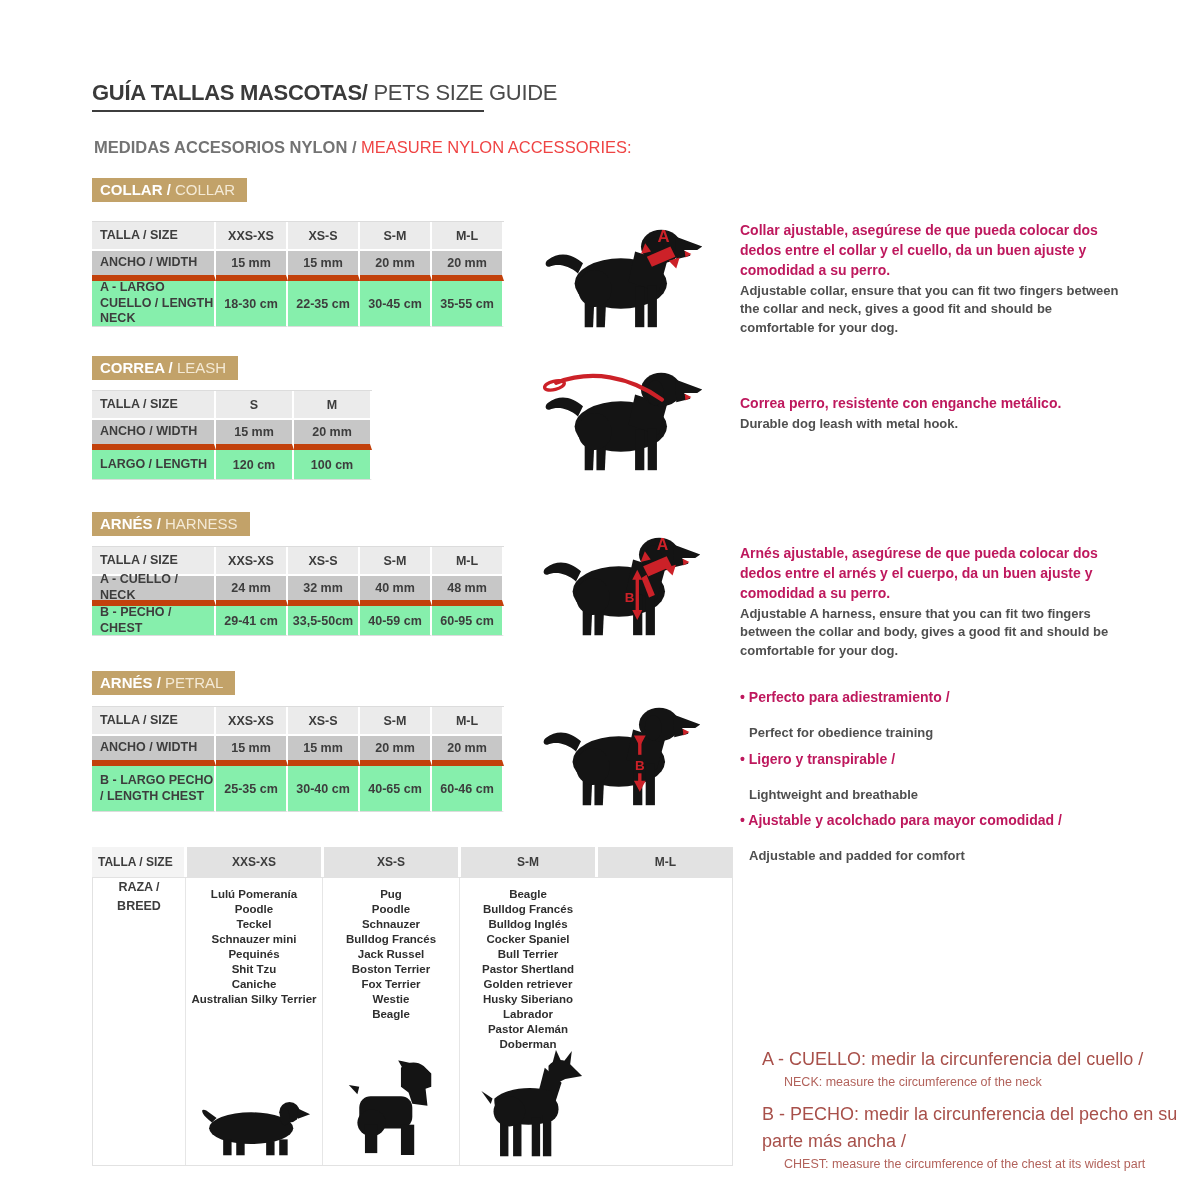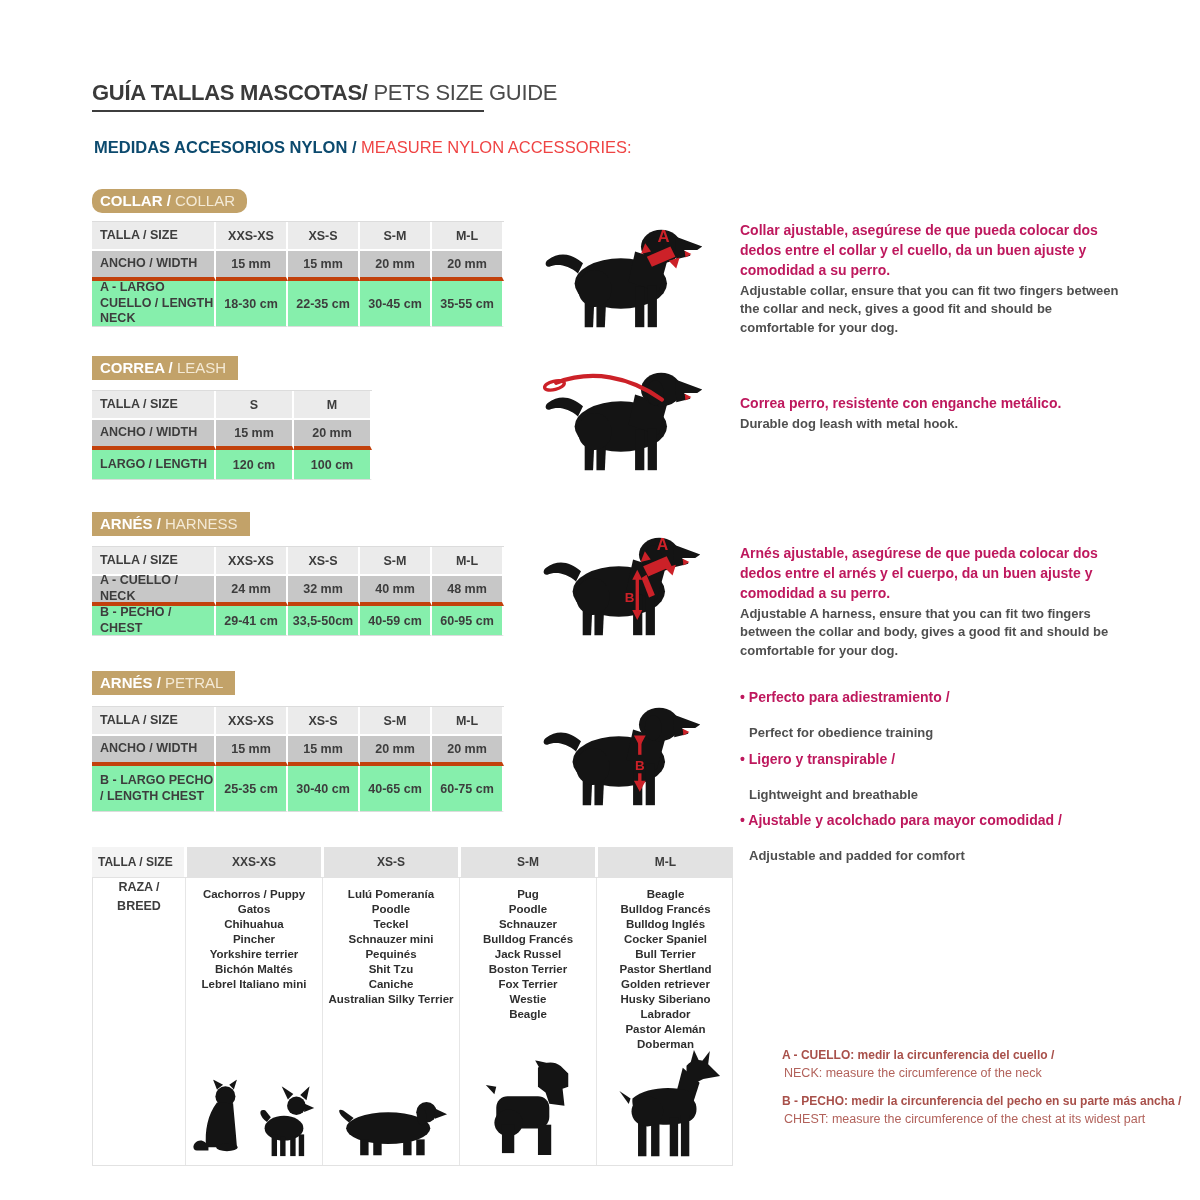--- a/index.html
+++ b/index.html
@@ -6,40 +6,40 @@
   #canvas{position:relative;width:1200px;height:1200px;background:#ffffff;overflow:hidden;
           font-family:"Liberation Sans","DejaVu Sans",sans-serif;color:#3d3d3d;}
   .abs{position:absolute;}
 
   
   .title{left:92px;top:80px;font-size:22px;letter-spacing:-0.3px;white-space:nowrap;}
   .t-bold{font-weight:bold;color:#3a3a3a;}
   .t-light{font-weight:normal;color:#4a4a4a;}
   .title-rule{left:92px;top:110px;width:392px;height:2px;background:#3d3d3d;}
   .subtitle{left:94px;top:138px;font-size:16.5px;white-space:nowrap;}
-  .s-bold{font-weight:bold;color:#0c4a6e;}
+  .s-bold{font-weight:bold;color:#737373;}
   .s-light{font-weight:normal;color:#ef4444;}
 
   
   .badge{left:92px;background:#c2a269;color:#fff;font-size:15px;padding:3px 12px 4px 8px;
          display:inline-block;white-space:nowrap;}
   .badge .bb{font-weight:bold;}
   .badge .bl{font-weight:normal;color:#f4ead6;}
-  .b-collar{top:189px;border-radius:10px;}
+  .b-collar{top:178px;}
   .b-correa{top:356px;}
   .b-harness{top:512px;}
   .b-petral{top:671px;}
 
   
   .tbl{left:92px;display:grid;border-top:1px solid #dcdcdc;font-size:12.5px;font-weight:bold;color:#3d3d3d;}
   .tbl .cell{display:flex;align-items:center;border-right:2px solid #fff;box-sizing:border-box;}
   .tbl .lbl{padding-left:8px;line-height:1.25;}
   .tbl .val{justify-content:center;text-align:center;}
   .tbl .h{background:#ebebeb;border-bottom:2px solid #fff;}
-  .tbl .r0{background:#c7c7c7;border-bottom:4px solid #c2410c;}
+  .tbl .r0{background:#c7c7c7;border-bottom:6px solid #c2410c;}
   .tbl .r1{background:#86efac;border-bottom:1px solid #dcdcdc;}
   .t-collar{top:221px;}
   .t-correa{top:390px;}
   .t-harness{top:546px;}
   .t-petral{top:706px;}
 
   
   .desc{left:740px;width:388px;}
   .d-bold{font-weight:bold;font-size:14px;line-height:1.42;color:#be185d;}
   .d-light{font-weight:bold;font-size:13px;line-height:1.45;color:#4f4f4f;margin-top:1px;}
@@ -72,21 +72,21 @@
   .bbody>div{position:relative;border-left:1px solid #e6e6e6;box-sizing:border-box;}
   .bbody>div:first-child{border-left:none;}
   .bb-label{display:flex;flex-direction:column;align-items:center;
             font-size:12.5px;font-weight:bold;line-height:1.5;}
   .blist{padding-top:9px;text-align:center;font-size:11.5px;font-weight:bold;line-height:15px;color:#2f2f2f;}
   .bfig{position:absolute;bottom:5px;left:0;right:0;display:flex;align-items:flex-end;justify-content:center;gap:6px;}
 
   
   .notes{left:762px;top:1046px;width:430px;color:#a8504a;}
   .note{margin-bottom:9px;}
-  .n-bold{font-weight:bold;font-size:12px;line-height:1.5;margin-left:20px;}
+  .n-bold{font-weight:normal;font-size:18px;line-height:1.5;}
   .n-light{font-weight:normal;font-size:12.5px;line-height:1.5;padding-left:22px;color:#b2625b;}
 </style>
 </head>
 <body>
 
 <div id="canvas">
 
   <svg width="0" height="0" style="position:absolute" aria-hidden="true">
     <defs>
       <symbol id="dogbase" viewBox="0 0 200 140">
@@ -289,21 +289,21 @@
       <div class="cell h val">M-L</div>
       <div class="cell r0 lbl">ANCHO / WIDTH</div>
       <div class="cell r0 val">15 mm</div>
       <div class="cell r0 val">15 mm</div>
       <div class="cell r0 val">20 mm</div>
       <div class="cell r0 val">20 mm</div>
       <div class="cell r1 lbl">B - LARGO PECHO / LENGTH CHEST</div>
       <div class="cell r1 val">25-35 cm</div>
       <div class="cell r1 val">30-40 cm</div>
       <div class="cell r1 val">40-65 cm</div>
-      <div class="cell r1 val">60-75 cm</div>
+      <div class="cell r1 val">60-46 cm</div>
     </div>
   <svg class="abs dog d-petral-svg" viewBox="0 0 200 140">
     <use href="#dogbase"></use>
     <g fill="#cc2128">
       <path d="M120,48 l-7,13 h14 z" transform="rotate(180 120 54)"></path>
       <rect x="118" y="50" width="4" height="20"></rect>
       <text x="120" y="88" text-anchor="middle" font-size="16" font-weight="bold">B</text>
       <rect x="118" y="92" width="4" height="18"></rect>
       <path d="M120,114 l-7,-13 h14 z"></path>
     </g>
@@ -327,39 +327,20 @@
     <div class="bh-label">TALLA /  SIZE</div>
     <div class="bh-size">XXS-XS</div>
     <div class="bh-size">XS-S</div>
     <div class="bh-size">S-M</div>
     <div class="bh-size">M-L</div>
   </div>
   <div class="abs bbody">
     <div class="bb-label">
       <div>RAZA /</div>
       <div>BREED</div>
-    </div>
-    <div>
-      <div class="blist">
-          <div>Cachorros / Puppy</div>
-          <div>Gatos</div>
-          <div>Chihuahua</div>
-          <div>Pincher</div>
-          <div>Yorkshire terrier</div>
-          <div>Bichón Maltés</div>
-          <div>Lebrel Italiano mini</div>
-        </div>
-      <div class="bfig">
-        <svg width="54" height="84" viewBox="0 0 70 100">
-            <use href="#cat"></use>
-          </svg>
-        <svg width="62" height="76" viewBox="0 0 80 92">
-            <use href="#chi"></use>
-          </svg>
-      </div>
     </div>
     <div>
       <div class="blist">
           <div>Lulú Pomeranía</div>
           <div>Poodle</div>
           <div>Teckel</div>
           <div>Schnauzer mini</div>
           <div>Pequinés</div>
           <div>Shit Tzu</div>
           <div>Caniche</div>

